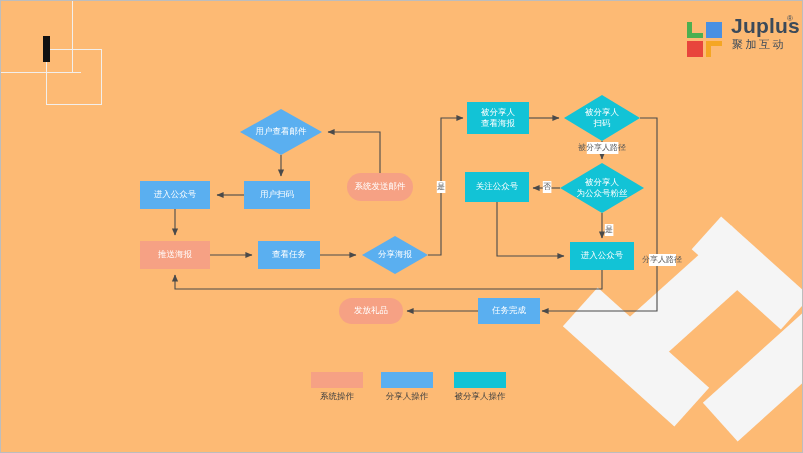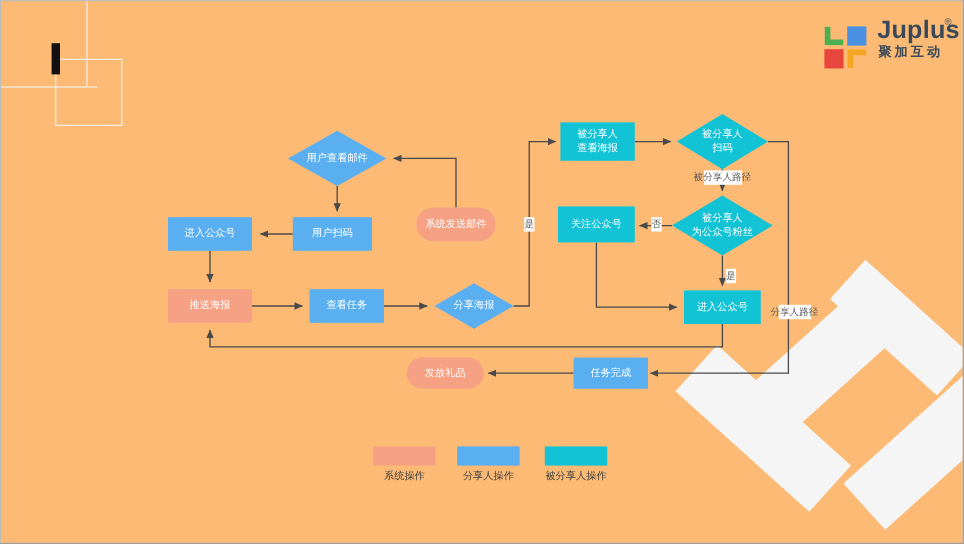--- a/index.html
+++ b/index.html
@@ -12,21 +12,21 @@
   .deco-line{position:absolute;background:#f2efec;}
   .deco-box{position:absolute;border:1px solid #f2efec;background:transparent;}
   .deco-bar{position:absolute;background:#111111;}
   
   .wm{position:absolute;background:#f5f5f5;}
   
   #logo{position:absolute;left:686px;top:14px;width:104px;height:42px;}
   .logo-tile{position:absolute;}
   .logo-text{position:absolute;left:44px;top:0px;font-size:21px;font-weight:700;color:#3b4a5a;letter-spacing:.2px;line-height:22px;}
   .logo-reg{position:absolute;left:100px;top:-1px;font-size:8px;color:#3b4a5a;}
-  .logo-cn{position:absolute;left:45px;top:23px;font-size:11px;font-weight:700;color:#3b4a5a;letter-spacing:2.5px;line-height:12px;}
+  .logo-cn{position:absolute;left:45px;top:23px;font-size:11px;font-weight:400;color:#3b4a5a;letter-spacing:2.5px;line-height:12px;}
   
   #flow{position:absolute;left:0;top:0;width:803px;height:453px;}
   .nlabel{font-size:8.5px;fill:#ffffff;text-anchor:middle;dominant-baseline:middle;font-family:"Liberation Sans","DejaVu Sans",sans-serif;}
   .elabel{font-size:8px;fill:#595959;text-anchor:middle;dominant-baseline:middle;font-family:"Liberation Sans","DejaVu Sans",sans-serif;}
   .lgtext{font-size:8.5px;fill:#404040;text-anchor:middle;dominant-baseline:middle;font-family:"Liberation Sans","DejaVu Sans",sans-serif;}
   .edge{stroke:#4a4a4a;stroke-width:1.1;fill:none;}
 </style>
 </head>
 <body>
 

